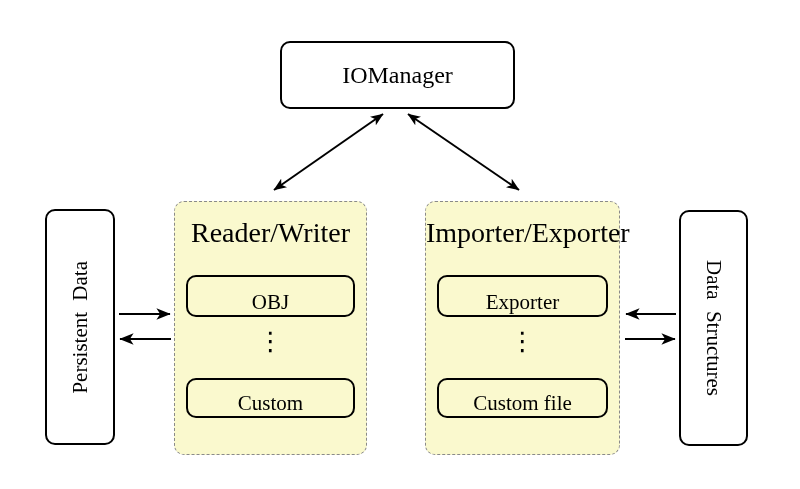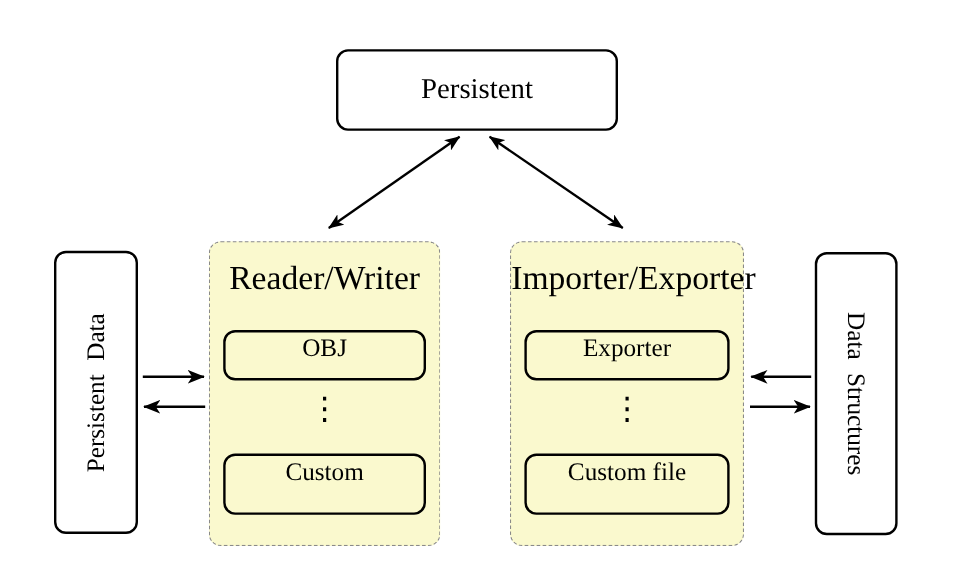--- a/index.html
+++ b/index.html
@@ -41,26 +41,26 @@
     position: absolute; top: 17px; left: 0; right: 0;
     text-align: center; font-size: 28px; line-height: 1;
   }
   
   .item {
     position: absolute;
     border: 2.6px solid var(--color-node_border, #000);
     border-radius: 10px;
     background: transparent;
     display: flex; flex-direction: column;
-    align-items: center; justify-content: flex-start;
+    align-items: center; justify-content: flex-end;
     font-size: 21px; line-height: 1.26; text-align: center;
     box-sizing: border-box;
   }
   .item-top    { left: 11px; right: 11px; top: 73px;  height: 42px; }
-  .item-bottom { left: 11px; right: 11px; top: 176px; height: 51px; }
+  .item-bottom { left: 11px; right: 11px; top: 176px; height: 40px; }
   .vdots {
     position: absolute; left: 0; right: 0; top: 126px;
     text-align: center; font-size: 26px; line-height: 1;
     font-family: "DejaVu Sans", sans-serif;
   }
   
   .arrow-layer { position: absolute; left: 0; top: 0; pointer-events: none; }
 </style>
 </head>
 <body>
@@ -75,21 +75,21 @@
     </defs>
     <path d="M383,114 L274,190" stroke="#000" stroke-width="2" fill="none" marker-start="url(#ah)" marker-end="url(#ah)"></path>
     <path d="M408,114 L519,190" stroke="#000" stroke-width="2" fill="none" marker-start="url(#ah)" marker-end="url(#ah)"></path>
     <path d="M119,314 L170,314" stroke="#000" stroke-width="2.2" fill="none" marker-end="url(#ah)"></path>
     <path d="M171,339 L120,339" stroke="#000" stroke-width="2.2" fill="none" marker-end="url(#ah)"></path>
     <path d="M676,314 L626,314" stroke="#000" stroke-width="2.2" fill="none" marker-end="url(#ah)"></path>
     <path d="M625,339 L675,339" stroke="#000" stroke-width="2.2" fill="none" marker-end="url(#ah)"></path>
   </svg>
 
   <div class="node node-iomanager">
-    <span>Persistent</span>
+    <span>IOManager</span>
   </div>
 
   <div class="node node-persistent">
     <span class="vtext vtext-up">Persistent Data</span>
   </div>
 
   <div class="node node-datastruct">
     <span class="vtext vtext-down">Data Structures</span>
   </div>
 

